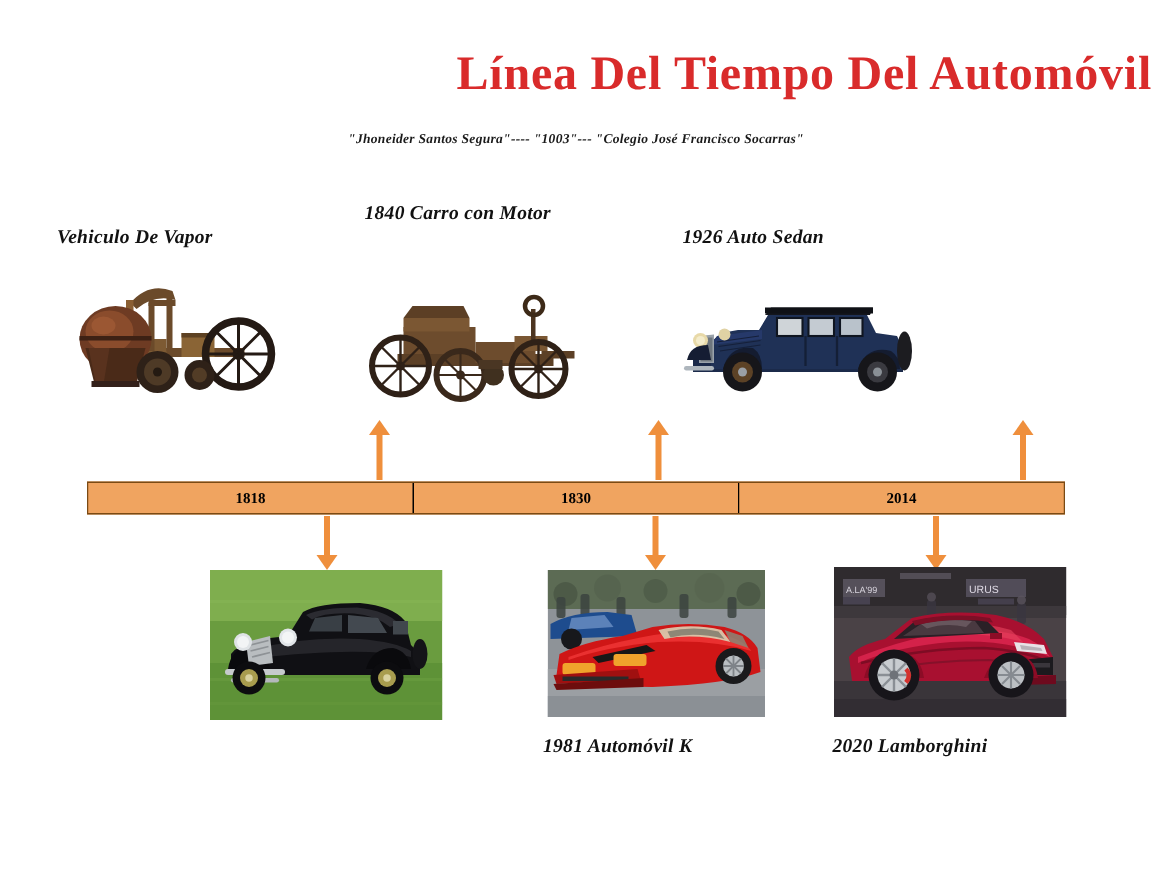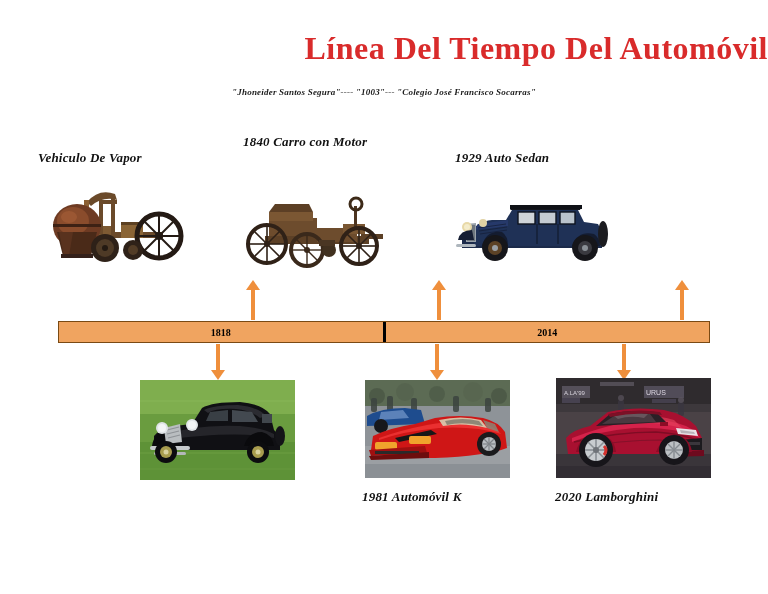--- a/index.html
+++ b/index.html
@@ -75,21 +75,21 @@
     display: flex;
     border: 1px solid #7a4a14;
     box-sizing: border-box;
     background: #f0a460;
   }
   .timeline-cell {
     flex: 1 1 0;
     display: flex;
     align-items: center;
     justify-content: center;
-    border-right: 3px solid #000000;
+    border-right: 1px solid #000000;
     box-sizing: border-box;
     font-family: "Liberation Serif", serif;
     font-size: 10px;
     font-weight: bold;
     color: #000000;
     background: #f0a460;
   }
   .timeline-cell:last-child { border-right: none; }
 
   
@@ -132,21 +132,21 @@
 </head>
 <body>
 
 <div class="slide">
 
   <div class="title">Línea Del Tiempo Del Automóvil</div>
   <div class="subtitle">"Jhoneider Santos Segura"---- "1003"--- "Colegio José Francisco Socarras"</div>
 
   <div class="caption" style="left:38px; top:152px; width:160px;">Vehiculo De Vapor</div>
   <div class="caption" style="left:243px; top:136px; width:160px;">1840 Carro con Motor</div>
-  <div class="caption" style="left:455px; top:152px; width:160px;">1929 Auto Sedan</div>
+  <div class="caption" style="left:455px; top:152px; width:160px;">1926 Auto Sedan</div>
 
   <div class="photo" style="left:47px; top:180px; width:140px; height:90px;">
     <svg viewBox="0 0 140 90" preserveAspectRatio="xMidYMid meet">
       <rect x="0" y="0" width="140" height="90" fill="#ffffff"></rect>
 
       <rect x="38" y="52" width="78" height="6" fill="#6b4a2a"></rect>
       <rect x="44" y="46" width="20" height="10" fill="#7d5a33"></rect>
 
       <rect x="74" y="42" width="22" height="16" fill="#8a6435"></rect>
       <rect x="74" y="42" width="22" height="3" fill="#5d4122"></rect>
@@ -311,20 +311,21 @@
     <div class="arrow-head-up"></div>
     <div class="arrow-shaft" style="top:9px; height:31px;"></div>
   </div>
   <div class="arrow-up" style="left:675px; top:280px; height:40px;">
     <div class="arrow-head-up"></div>
     <div class="arrow-shaft" style="top:9px; height:31px;"></div>
   </div>
 
   <div class="timeline-bar">
     <div class="timeline-cell">1818</div>
+    <div class="timeline-cell">1830</div>
     <div class="timeline-cell">2014</div>
   </div>
 
   <div class="arrow-down" style="left:211px; top:344px; height:36px;">
     <div class="arrow-shaft" style="top:0; height:27px;"></div>
     <div class="arrow-head-down"></div>
   </div>
   <div class="arrow-down" style="left:430px; top:344px; height:36px;">
     <div class="arrow-shaft" style="top:0; height:27px;"></div>
     <div class="arrow-head-down"></div>

